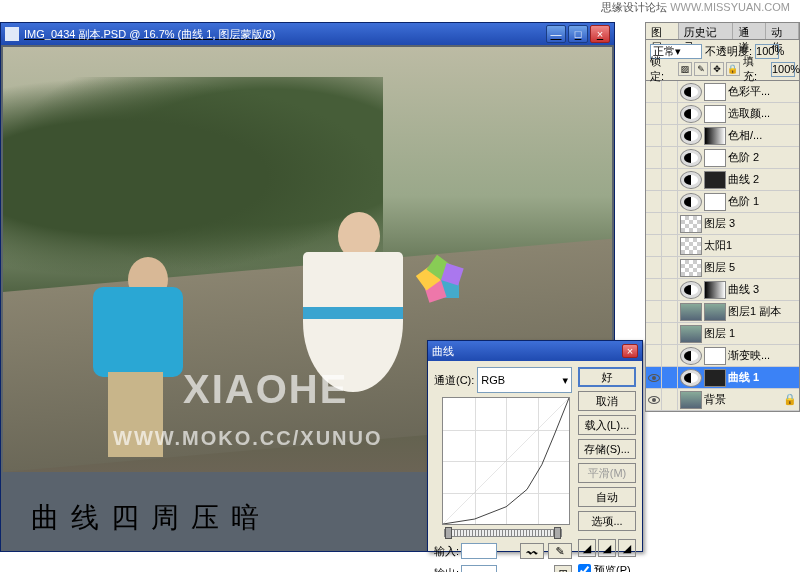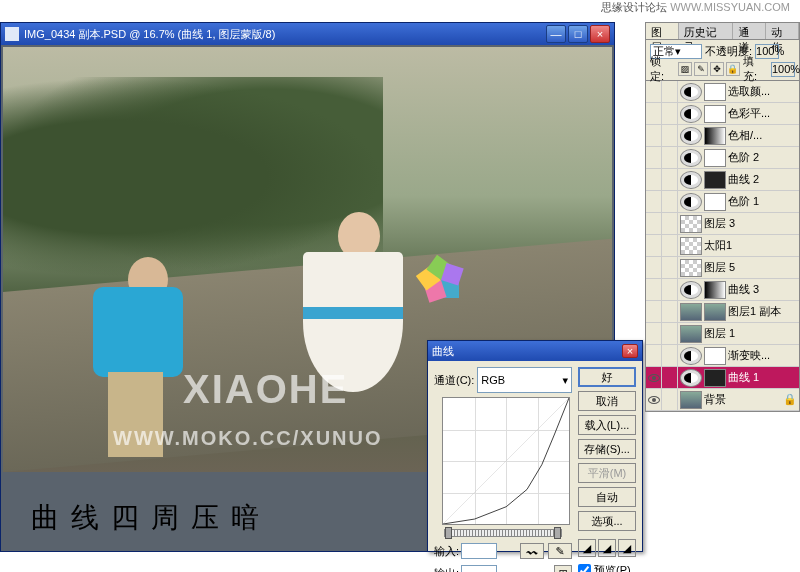--- a/index.html
+++ b/index.html
@@ -1,19 +1,19 @@
 <!DOCTYPE html>
 <html><head>
 <meta charset="utf-8">
 <style>
 * { margin: 0; padding: 0; box-sizing: border-box; font-family: "SimSun", Arial, sans-serif; font-size: 11px; }
 body { background: #ffffff; width: 800px; height: 572px; position: relative; overflow: hidden; }
 .top-header { position: absolute; top: 0; right: 10px; font-size: 12px; color: #555; }
 .top-header .small { font-size: 11px; color: #999; }
-.doc-window { position: absolute; top: 22px; left: 0; width: 615px; height: 530px; border: 1px solid #0a246a; background: #5a636d; }
+.doc-window { position: absolute; top: 22px; left: 0; width: 615px; height: 530px; border: 1px solid #0a246a; background: #5a636d; text-decoration: underline; }
 .titlebar { height: 22px; background: linear-gradient(#3e6fd7, #1f4ab0); display: flex; align-items: center; color: #fff; padding: 0 4px; justify-content: space-between; }
 .titlebar .title { display: flex; align-items: center; gap: 5px; }
 .titlebar .file-icon { width: 14px; height: 14px; background: #e0e9f8; }
 .win-btns { display: flex; gap: 2px; }
 .win-btn { width: 20px; height: 18px; background: linear-gradient(#6fa3e8,#2f5cc4); border: 1px solid #1b3d82; border-radius: 2px; display:flex; align-items:center; justify-content:center; color:#fff; cursor:pointer; }
 .win-btn.close { background: linear-gradient(#e88,#c33); border-color:#922; }
 .canvas { position: absolute; top: 24px; left: 2px; right: 2px; bottom: 2px; background: #5a636d; padding-left: 40px; }
 .photo { position: absolute; top: 0; left: 0; width: 609px; height: 425px; background: linear-gradient(180deg, #bcbba4 0%, #9aa88a 35%, #4a5d3d 60%, #6b6455 100%); overflow:hidden; }
 .photo .trees { position:absolute; top:30px; left:0; width:380px; height:200px; background: radial-gradient(ellipse at 30% 50%, #3d5230 40%, transparent 70%), radial-gradient(ellipse at 70% 40%, #465d38 40%, transparent 70%); }
 .photo .water { position:absolute; bottom:0; left:0; right:0; height:180px; background: linear-gradient(180deg, #8a8470 0%, #6b6858 100%); transform: skewY(-5deg); transform-origin:left; }
@@ -54,21 +54,21 @@
 .panel-tab { padding:2px 5px; cursor:pointer; border-right:1px solid #aaa; }
 .panel-tab.active { background:#ece9d8; }
 .layer-opts { background:#ece9d8; border:1px solid #888; border-top:none; padding:2px 4px; }
 .opt-row { display:flex; align-items:center; gap:3px; height:18px; }
 .opt-sel { width:52px; height:15px; border:1px solid #7b9ebd; background:#fff; display:inline-flex; align-items:center; padding:0 2px; }
 .opt-input { width:24px; height:15px; border:1px solid #7b9ebd; text-align:right; padding-right:2px; }
 .lock-icons { display:flex; gap:2px; }
 .lock-ic { width:14px; height:14px; border:1px solid #aaa; display:flex; align-items:center; justify-content:center; font-size:9px; }
 .layers-list { background:#ece9d8; border:1px solid #888; border-top:none; max-height:420px; overflow:hidden; }
 .layer-row { display:flex; align-items:center; height:22px; border-bottom:1px solid #ccc; gap:2px; padding-right:2px; }
-.layer-row.active { background:#be185d; color:#fff; }
+.layer-row.active { background:#3b82f6; color:#fff;font-weight:bold; }
 .vis-col { width:16px; height:100%; border-right:1px solid #ccc; display:flex; align-items:center; justify-content:center; }
 .link-col { width:14px; height:100%; border-right:1px solid #ccc; }
 .thumb { width:22px; height:18px; border:1px solid #888; background:#fff; flex-shrink:0; }
 .thumb.adj { background:#ddd; border-radius:50%; position:relative; }
 .thumb.adj::before { content:''; position:absolute; inset:3px; border-radius:50%; background: linear-gradient(90deg,#000 50%,#fff 50%); }
 .thumb.mask { background:#fff; }
 .thumb.mask.dark { background:#222; }
 .thumb.grad { background:linear-gradient(90deg,#000,#fff); }
 .thumb.img { background:linear-gradient(180deg,#8a9,#567); }
 .thumb.checker { background: repeating-conic-gradient(#ccc 0 25%, #fff 0 50%) 0 0/8px 8px; }
@@ -226,28 +226,28 @@
       <span style="margin-left:auto">填充:</span>
       <div class="opt-input">100%</div>
     </div>
   </div>
   <div class="layers-list" id="layers-list">
       <div class="layer-row">
         <div class="vis-col"></div>
         <div class="link-col"></div>
         <div class="thumb adj"></div>
         <div class="thumb mask"></div>
+        <div class="layer-name">色彩平...</div>
+      </div>
+      <div class="layer-row">
+        <div class="vis-col"></div>
+        <div class="link-col"></div>
+        <div class="thumb adj"></div>
+        <div class="thumb mask"></div>
         <div class="layer-name">选取颜...</div>
-      </div>
-      <div class="layer-row">
-        <div class="vis-col"></div>
-        <div class="link-col"></div>
-        <div class="thumb adj"></div>
-        <div class="thumb mask"></div>
-        <div class="layer-name">色彩平...</div>
       </div>
       <div class="layer-row">
         <div class="vis-col"></div>
         <div class="link-col"></div>
         <div class="thumb adj"></div>
         <div class="thumb grad"></div>
         <div class="layer-name">色相/...</div>
       </div>
       <div class="layer-row">
         <div class="vis-col"></div>

